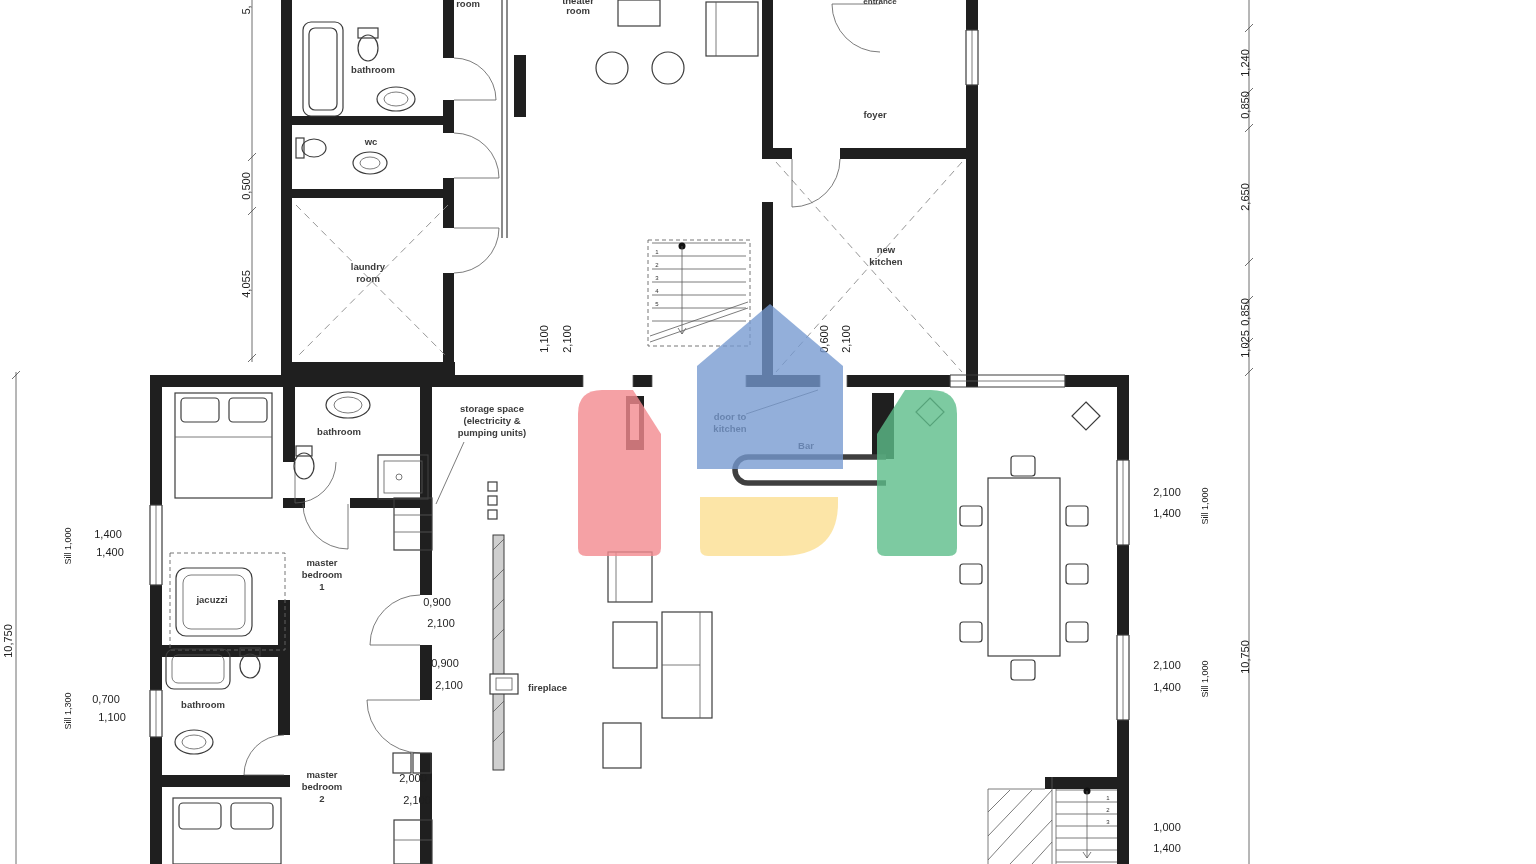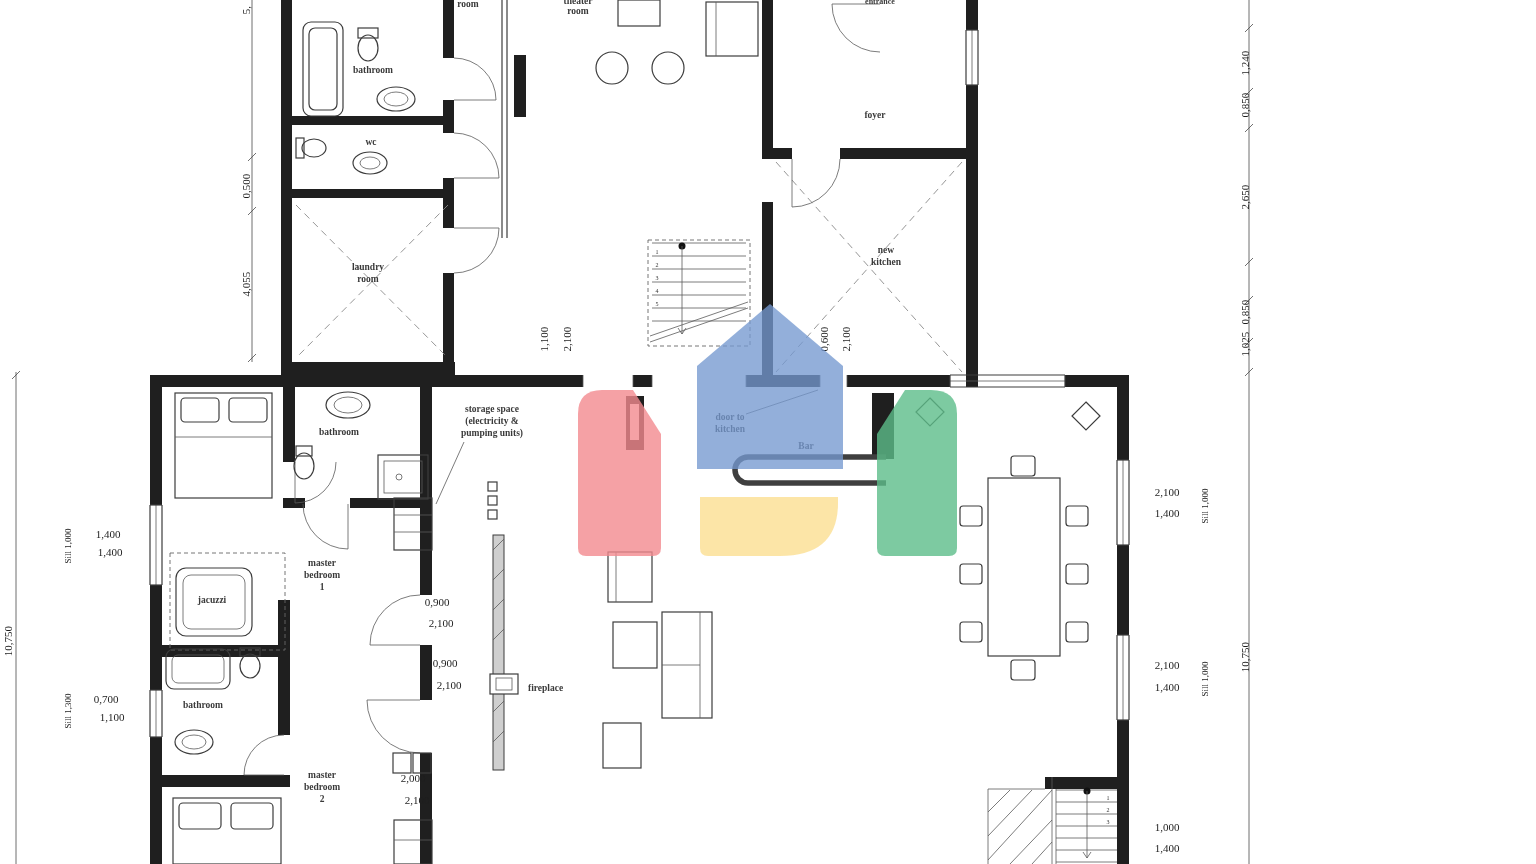--- a/index.html
+++ b/index.html
@@ -1,17 +1,17 @@
 <!DOCTYPE html>
 <html><head>
 <meta charset="utf-8">
 <style>
   *{margin:0;padding:0;box-sizing:border-box}
   html,body{width:1536px;height:864px;background:#ffffff;overflow:hidden}
-  .canvas{position:relative;width:1536px;height:864px;font-family:Liberation Serif, serif}
+  .canvas{position:relative;width:1536px;height:864px;font-family:Liberation Sans, sans-serif}
   svg{position:absolute;left:0;top:0}
   .wall{fill:#1f1f1f;stroke:none}
   .thin{fill:none;stroke:#3c3c3c;stroke-width:1.2}
   .thinf{fill:#ffffff;stroke:#3c3c3c;stroke-width:1.2}
   .thin2{fill:none;stroke:#5a5a5a;stroke-width:0.8}
   .dash{fill:none;stroke:#8a8a8a;stroke-width:0.9;stroke-dasharray:7 5}
   .dash2{fill:none;stroke:#666;stroke-width:0.9;stroke-dasharray:4 3}
   .lbl{font-size:9.5px;font-weight:bold;fill:#3a3a3a;text-anchor:middle}
   .lblL{font-size:9.5px;font-weight:bold;fill:#3a3a3a;text-anchor:start}
   .dim{font-size:11px;fill:#1e1e1e;text-anchor:middle}

